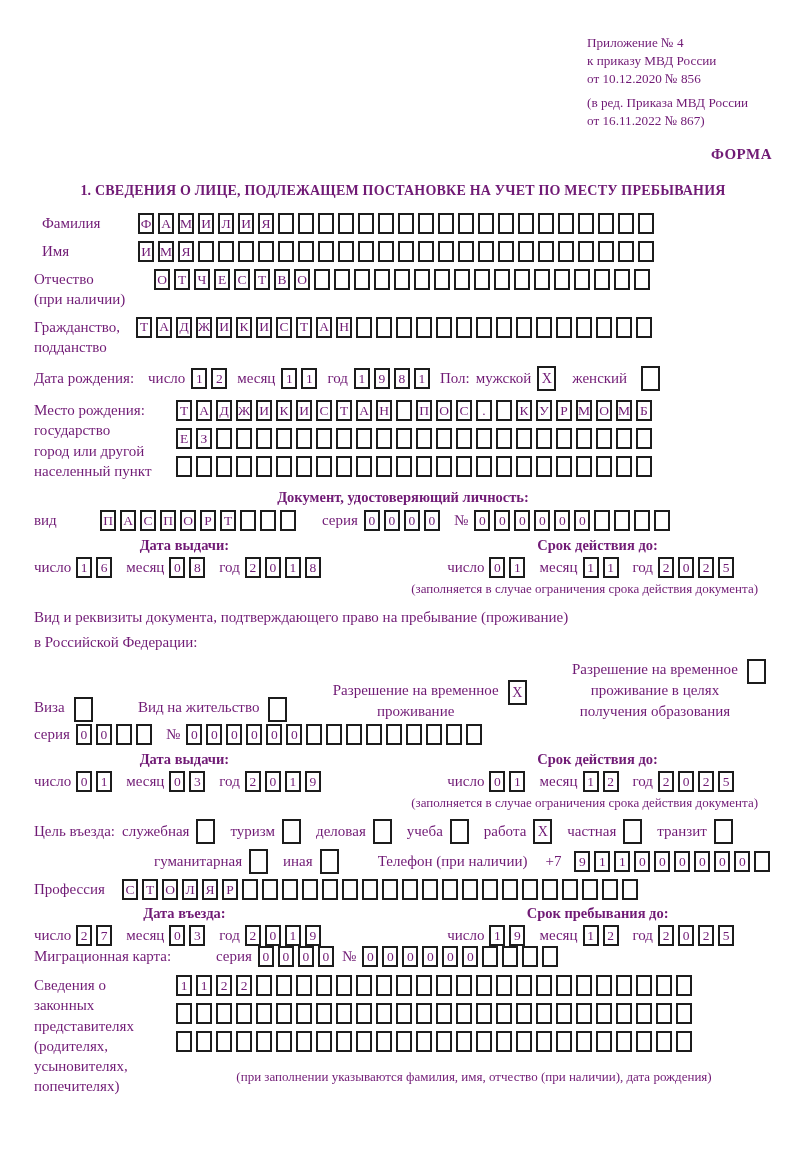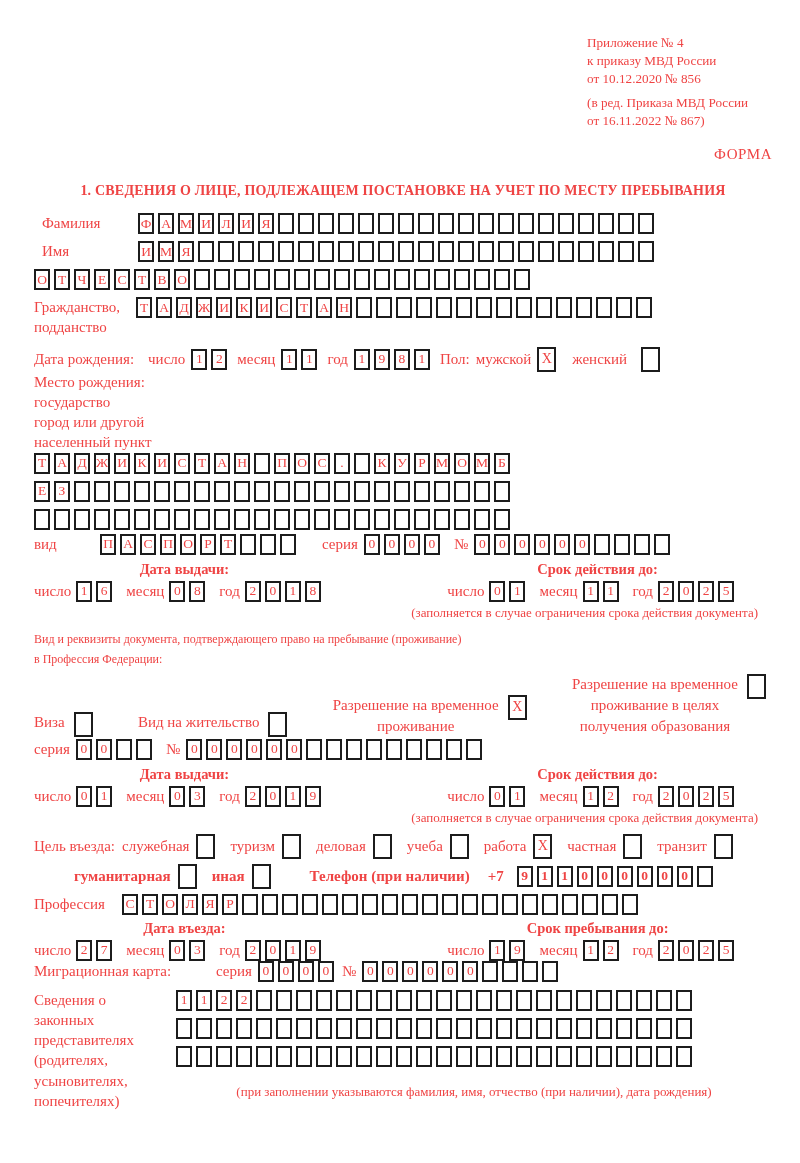--- a/index.html
+++ b/index.html
@@ -1,24 +1,24 @@
 <!DOCTYPE html>
 <html><head>
 <meta charset="utf-8">
 <style>
   * { box-sizing: border-box; }
   html,body { margin:0; padding:0; background:#ffffff; }
   .page {
     width:800px; height:1163px; overflow:hidden; position:relative;
-    font-family:"Liberation Serif","DejaVu Serif",serif; color:#ef4444;
+    font-family:"Liberation Serif","DejaVu Serif",serif; color:#701a75;
     padding:34px 28px 0 34px;
   }
   .hdr-right { margin-left:auto; width:185px; font-size:13.2px; line-height:1.38; }
   .hdr-right .blk2 { margin-top:5px; }
-  .form-label { text-align:right; font-weight:normal; font-size:15px; margin-top:16px; letter-spacing:.5px; }
+  .form-label { text-align:right; font-weight:bold; font-size:15px; margin-top:16px; letter-spacing:.5px; }
   .title { text-align:center; font-weight:bold; font-size:15.5px; line-height:1.5; margin-top:14px; }
   .title-underline { display:inline-block; width:56px; border-bottom:2px solid #333; height:14px; margin-left:14px; }
   .sec-heading { text-align:center; font-weight:bold; font-size:14px; margin-top:20px; letter-spacing:.2px; }
 
   .row { display:flex; align-items:center; margin-top:7px; }
   .row.top { align-items:flex-start; }
   .lbl { font-size:15px; flex:0 0 auto; line-height:1.35; }
   .sublbl { font-size:15px; line-height:1.35; }
   .cells { display:flex; flex-wrap:nowrap; align-items:center; }
   .cell {
@@ -37,30 +37,30 @@
 
   .mid-heading { text-align:center; font-weight:bold; font-size:14.5px; margin-top:8px; }
   .dates-row { display:flex; justify-content:space-between; padding-right:24px; margin-top:6px; }
   .date-block { display:flex; flex-direction:column; }
   .date-title { font-weight:bold; font-size:14.5px; text-align:center; margin-bottom:3px; }
   .date-cells { display:flex; align-items:center; }
   .date-cells .lbl { margin-right:5px; }
   .date-cells .cells { margin-right:10px; }
   .note { font-size:13px; text-align:right; margin-top:3px; padding-right:14px; }
 
-  .intro { font-size:12px; margin-top:9px; line-height:1.5; }
+  .intro { font-size:15px; margin-top:9px; line-height:1.5; }
   .permits { display:flex; justify-content:space-between; align-items:flex-end; margin-top:6px; padding-right:2px; }
   .permit { display:flex; align-items:flex-start; }
   .permit-label { font-size:15px; text-align:center; line-height:1.4; }
   .permit .cb-slot { margin-left:9px; margin-top:0; }
 
   .inline-cb { display:flex; align-items:center; flex-wrap:nowrap; margin-top:8px; }
   .inline-cb .lbl { margin-right:7px; }
   .inline-cb .cb-slot { margin-right:11px; }
-  .indent96 { margin-left:40px;font-weight:bold; }
+  .indent96 { margin-left:120px; }
 
   .rep-note { font-size:13px; text-align:center; margin-top:10px; }
 </style>
 </head>
 <body>
 
 <div class="page">
 
   <div class="hdr-right">
     <div>Приложение № 4</div>
@@ -135,20 +135,24 @@
         <span class="cell"></span>
         <span class="cell"></span>
         <span class="cell"></span>
         <span class="cell"></span>
         <span class="cell"></span>
         <span class="cell"></span>
       </div>
   </div>
 
   <div class="row top">
+    <div class="w120">
+      <div class="sublbl">Отчество</div>
+      <div class="sublbl">(при наличии)</div>
+    </div>
     <div class="cells">
         <span class="cell">О</span>
         <span class="cell">Т</span>
         <span class="cell">Ч</span>
         <span class="cell">Е</span>
         <span class="cell">С</span>
         <span class="cell">Т</span>
         <span class="cell">В</span>
         <span class="cell">О</span>
         <span class="cell"></span>
@@ -229,21 +233,21 @@
     <div class="lbl mr6">мужской</div>
     <div class="cells cb-slot">
         <span class="cell">X</span>
       </div>
     <div class="lbl mr6" style="margin-left:12px;">женский</div>
     <div class="cells cb-slot" style="margin-left:8px;">
         <span class="cell"></span>
       </div>
   </div>
 
-  <div class="row top" style="margin-top:0;flex-direction:column;">
+  <div class="row top" style="margin-top:9px;">
     <div class="w142">
       <div class="sublbl">Место рождения:</div>
       <div class="sublbl">государство</div>
       <div class="sublbl">город или другой</div>
       <div class="sublbl">населенный пункт</div>
     </div>
     <div class="stack">
       <div class="cells">
           <span class="cell">Т</span>
           <span class="cell">А</span>
@@ -318,20 +322,21 @@
           <span class="cell"></span>
           <span class="cell"></span>
           <span class="cell"></span>
           <span class="cell"></span>
           <span class="cell"></span>
           <span class="cell"></span>
         </div>
     </div>
   </div>
 
+  <div class="mid-heading">Документ, удостоверяющий личность:</div>
 
   <div class="row" style="margin-top:4px;">
     <div class="lbl w66">вид</div>
     <div class="cells">
         <span class="cell">П</span>
         <span class="cell">А</span>
         <span class="cell">С</span>
         <span class="cell">П</span>
         <span class="cell">О</span>
         <span class="cell">Р</span>
@@ -404,21 +409,21 @@
             <span class="cell">0</span>
             <span class="cell">2</span>
             <span class="cell">5</span>
           </div>
       </div>
     </div>
   </div>
   <div class="note">(заполняется в случае ограничения срока действия документа)</div>
 
   <div class="intro">Вид и реквизиты документа, подтверждающего право на пребывание (проживание)</div>
-  <div class="intro" style="margin-top:2px;">в Профессия Федерации:</div>
+  <div class="intro" style="margin-top:2px;">в Российской Федерации:</div>
 
   <div class="permits">
     <div class="permit">
       <div class="permit-label">Виза</div>
       <div class="cells cb-slot">
           <span class="cell"></span>
         </div>
     </div>
     <div class="permit">
       <div class="permit-label">Вид на жительство</div>

